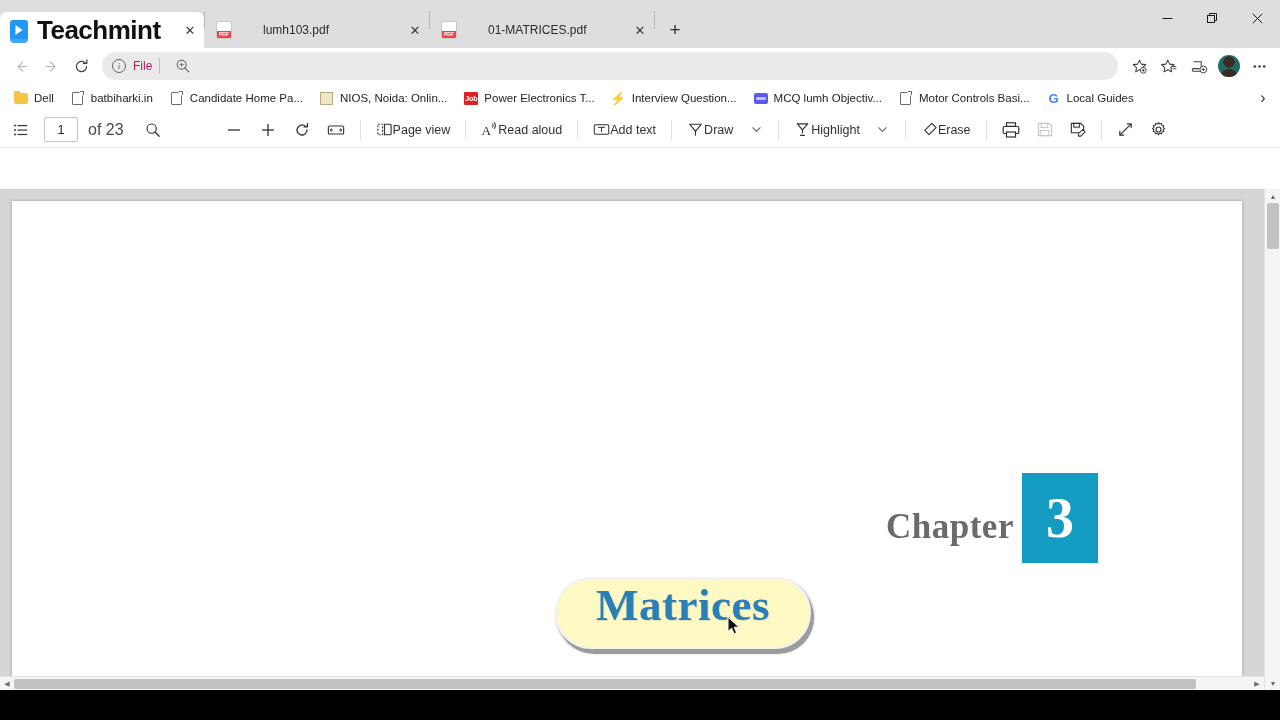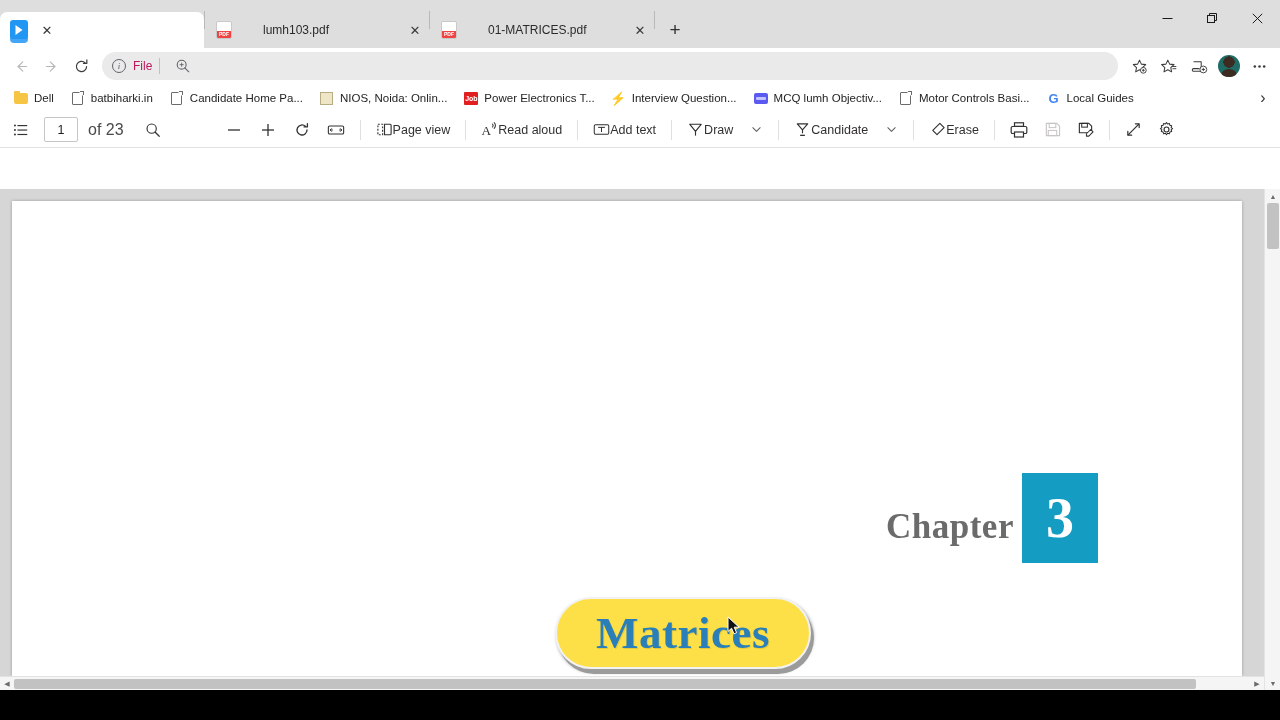--- a/index.html
+++ b/index.html
@@ -416,31 +416,31 @@
   .chapter-num span {
     font-family: "Liberation Serif", serif;
     font-weight: bold;
     font-size: 56px;
     color: #ffffff;
     line-height: 1;
   }
   .title-pill {
     position: absolute;
     left: 543px;
-    top: 396px;
+    top: 376px;
     width: 256px;
     height: 72px;
     border-radius: 36px;
-    background: #fde047;
+    background: #fef9c3;
     border: 2px solid #f2f2f2;
     box-shadow:
       3px 5px 0 0 #9b9b9b,
       2px 3px 3px 1px rgba(130,130,130,0.55);
     display: flex;
-    align-items: center;
+    align-items: flex-start;
     justify-content: center;
   }
   .title-pill span {
     font-family: "Liberation Serif", serif;
     font-weight: bold;
     font-size: 45px;
     color: #2a7fb8;
     letter-spacing: 0.5px;
     text-shadow: 1px 1px 0 rgba(0,0,0,0.10);
   }
@@ -509,20 +509,21 @@
 <body>
 
 <div class="browser">
 
   <div class="tabstrip">
 
     <div class="tab active">
       <span class="tab-favicon">
         <span class="tm-logo"></span>
       </span>
+      <span class="tab-title">Teachmint</span>
       <span class="tab-close">✕</span>
     </div>
     <div class="tab-sep"></div>
 
     <div class="tab inactive">
       <span class="tab-favicon">
         <span class="pdf-ico">
             <span>PDF</span>
           </span>
       </span>
@@ -800,21 +801,21 @@
     </div>
 
     <div class="tb-sep"></div>
 
     <div class="tb-btn">
       <svg width="17" height="17" viewBox="0 0 18 18">
           <path d="M3.5 3 L14.5 3 L9 9.5 Z" fill="none" stroke="#323130" stroke-width="1.2" stroke-linejoin="round"></path>
           <line x1="9" y1="9.5" x2="9" y2="13" stroke="#323130" stroke-width="1.2"></line>
           <line x1="6.5" y1="15.2" x2="11.5" y2="15.2" stroke="#323130" stroke-width="1.4"></line>
         </svg>
-      <span>Candidate</span>
+      <span>Highlight</span>
     </div>
     <div class="tb-btn">
       <svg width="11" height="11" viewBox="0 0 12 12">
           <path d="M2 4 L6 8 L10 4" fill="none" stroke="#5a5a5a" stroke-width="1.1" stroke-linecap="round" stroke-linejoin="round"></path>
         </svg>
     </div>
 
     <div class="tb-sep"></div>
 
     <div class="tb-btn">

